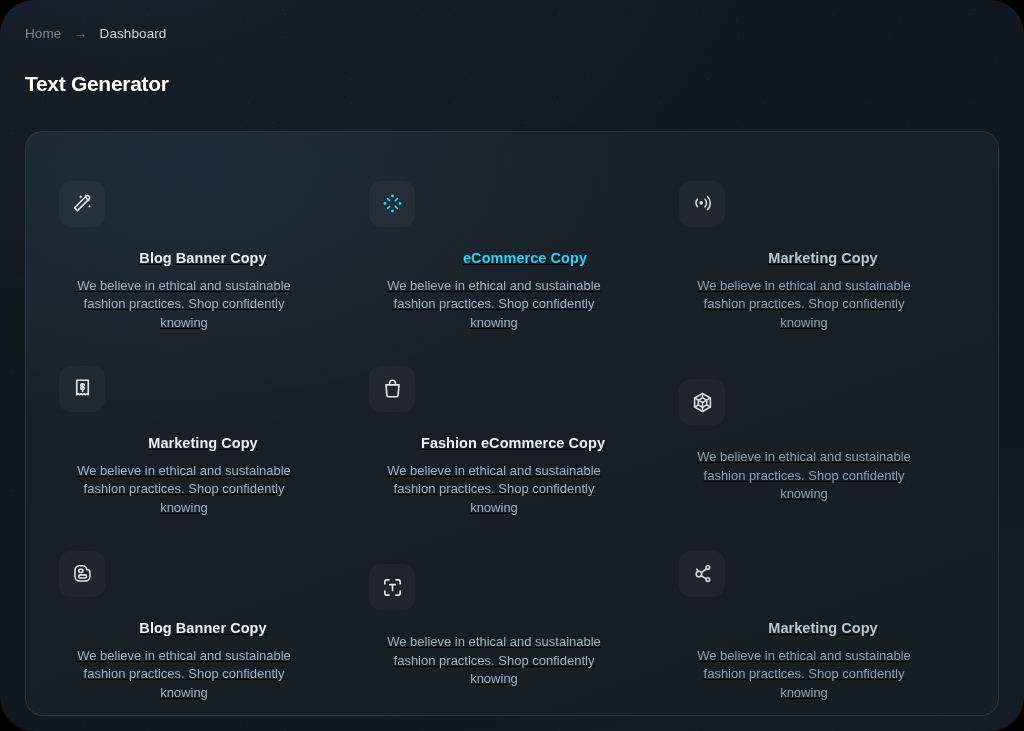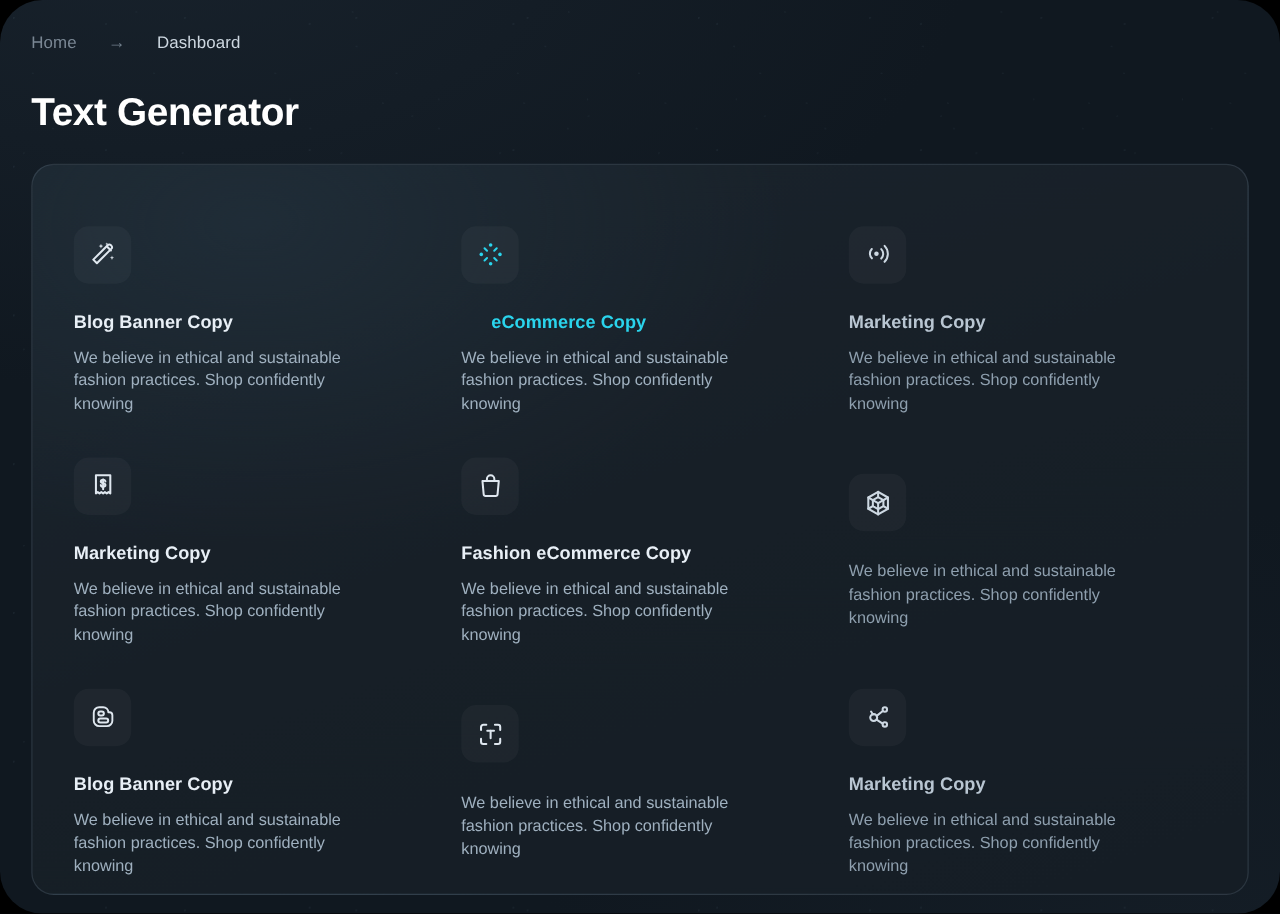--- a/index.html
+++ b/index.html
@@ -47,40 +47,40 @@
                      127px 157px, 103px 117px, 173px 137px, 119px 97px, 141px 163px;
   }
 
   
   .breadcrumb {
     position: absolute;
     left: 25px;
     top: 26px;
     display: flex;
     align-items: center;
-    gap: 25px;
+    gap: 12px;
     font-size: 13.5px;
     letter-spacing: .1px;
     z-index: 3;
   }
   .bc-home { color: #7a8794; }
   .bc-arrow {
     color: #6f7d8a;
     font-size: 14px;
     line-height: 1;
     transform: translateY(-1px);
   }
   .bc-current { color: #cdd7e0; }
 
   
   .page-title {
     position: absolute;
     left: 25px;
     top: 72px;
-    font-size: 31px;
+    font-size: 21px;
     font-weight: 700;
     letter-spacing: -.3px;
     color: #ffffff;
     z-index: 3;
   }
 
   
   .panel {
     position: absolute;
     left: 25px;
@@ -103,23 +103,24 @@
     display: grid;
     grid-template-columns: repeat(3, 1fr);
     grid-template-rows: repeat(3, 185px);
     column-gap: 22px;
   }
 
   .card {
     padding: 0;
     background: transparent;
     border: 0;
-    text-align: left;
+    text-align: center;
     cursor: pointer;
     font-family: inherit;
+    text-decoration: underline;
   }
 
   .icon-tile {
     width: 46px;
     height: 46px;
     border-radius: 12px;
     background: rgba(255,255,255,.035);
     display: flex;
     align-items: center;
     justify-content: center;

